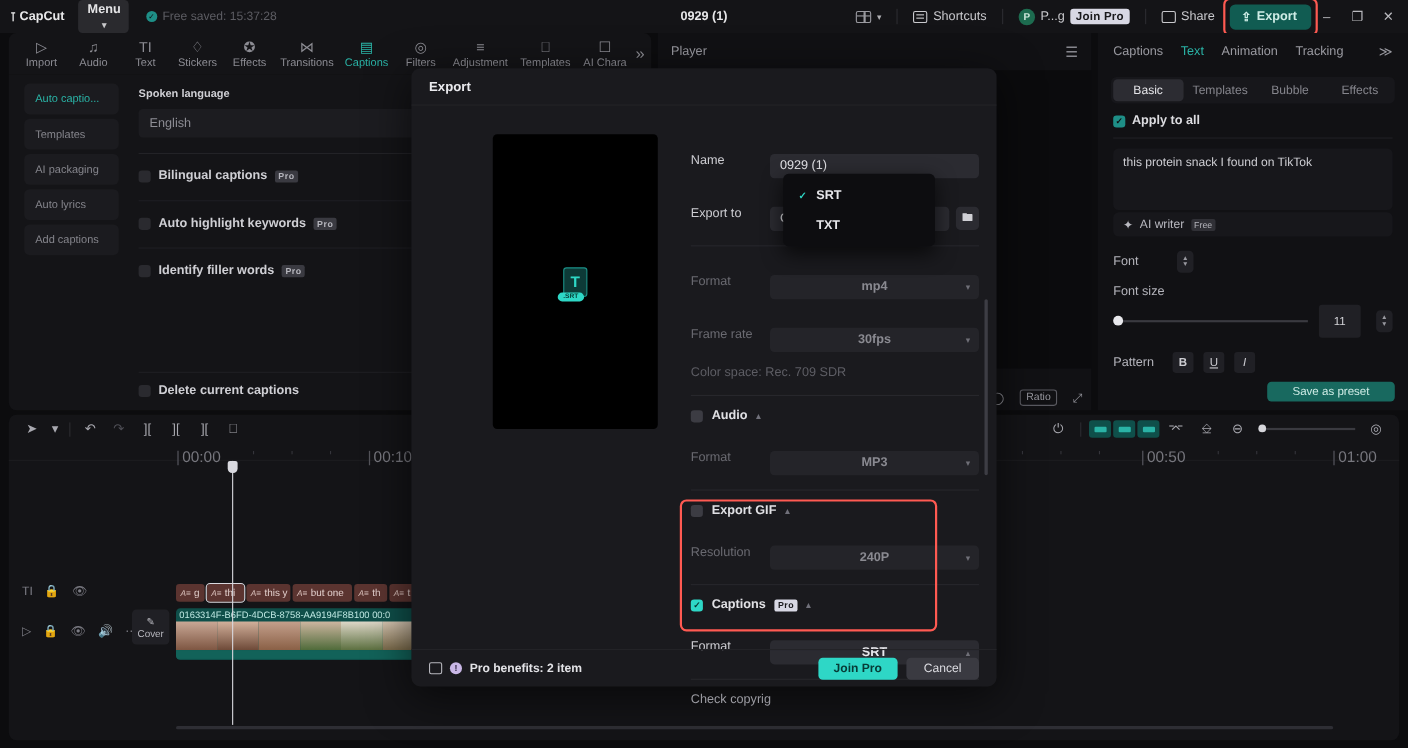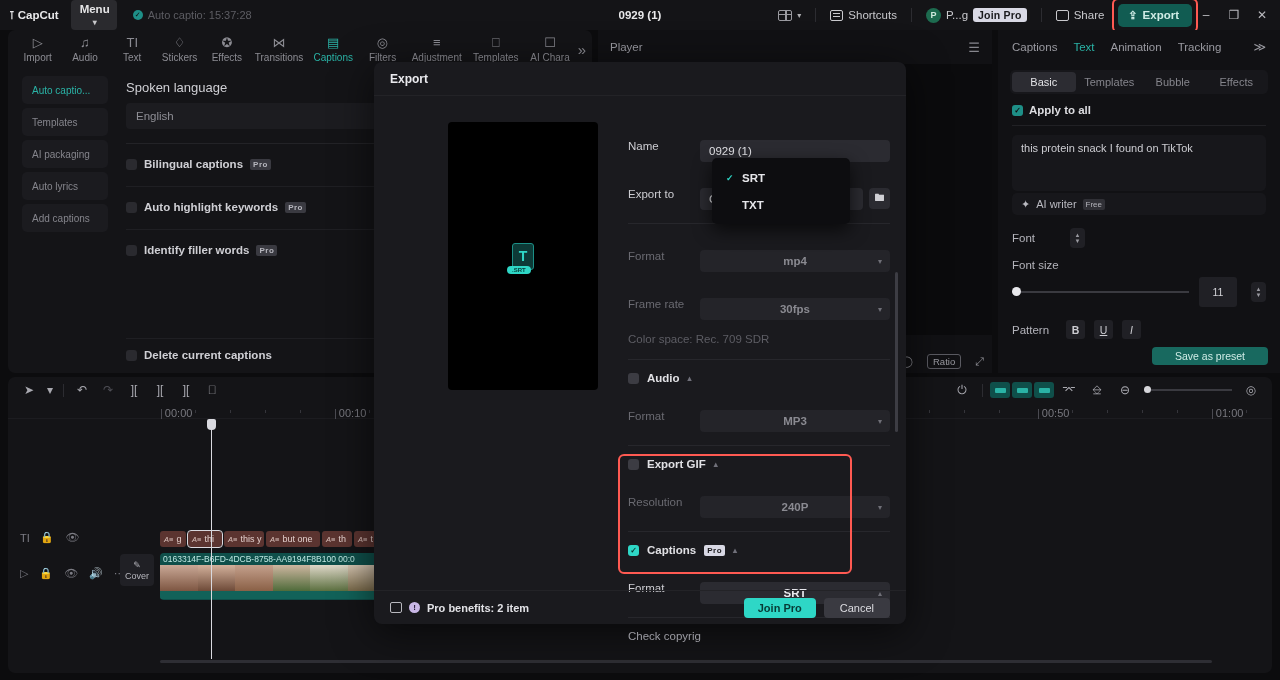--- a/index.html
+++ b/index.html
@@ -68,21 +68,21 @@
 
   
   .leftpanel {
     position: absolute; left: 8px; top: 68px; width: 584px; height: 305px;
     background: #141417; border-radius: 0 0 7px 7px; display: flex;
   }
   .lp-nav { width: 108px; padding: 8px 8px 0 14px; display: flex; flex-direction: column; gap: 4px; }
   .lp-nav-item { height: 28px; border-radius: 5px; display: flex; align-items: center; padding-left: 10px; font-size: 10px; color: #85858c; background: #1b1b1f; }
   .lp-nav-item.active { color: #2ab3a6; }
   .lp-body { flex: 1; padding: 12px 16px 0 10px; }
-  .lp-label { font-size: 13px; color: #cfcfd4; font-weight: 400; }
+  .lp-label { font-size: 10px; color: #cfcfd4; font-weight: 700; }
   .lp-select {
     margin-top: 8px; height: 26px; background: #1c1c20; border-radius: 4px;
     display: flex; align-items: center; padding: 0 10px; font-size: 11.5px; color: #8e8e95;
   }
   .lp-divider { height: 1px; background: #232327; margin: 14px 0 0 0; }
   .lp-check-row { display: flex; align-items: center; gap: 7px; margin-top: 14px; }
   .lp-checkbox { width: 11px; height: 11px; border-radius: 3px; background: #2a2a2f; }
   .lp-check-text { font-size: 11.5px; color: #cfcfd4; font-weight: 600; }
   .pro-badge { background: #3a3a41; color: #b6b6bd; font-size: 8px; font-weight: 700; border-radius: 2px; padding: 1px 3px; letter-spacing: .5px; }
   .lp-spacer-line { height: 1px; background: #1f1f23; margin-top: 16px; }
@@ -138,21 +138,21 @@
   .tl-toolbar { height: 26px; display: flex; align-items: center; padding: 0 8px; gap: 0px; }
   .tlb { width: 26px; height: 22px; display: flex; align-items: center; justify-content: center; color: #a9a9b0; font-size: 12px; }
   .tlb.dim { color: #4e4e55; }
   .tlb-sep { width: 1px; height: 13px; background: #2c2c31; margin: 0 5px; }
   .tl-right { margin-left: auto; display: flex; align-items: center; gap: 2px; }
   .teal-btn { width: 20px; height: 16px; background: #0f4f4a; border-radius: 3px; display: flex; align-items: center; justify-content: center; }
   .teal-btn .bar { width: 11px; height: 5px; background: #2ab3a6; border-radius: 1px; }
   .zoom-track { width: 88px; height: 2px; background: #3a3a40; position: relative; margin: 0 4px; }
   .zoom-knob { position: absolute; left: 0; top: -3.5px; width: 7px; height: 7px; border-radius: 50%; background: #d6d6db; }
   .tl-ruler { height: 16px; position: relative; border-bottom: 1px solid #1c1c20; }
-  .tick { position: absolute; top: 4px; font-size: 11px; color: #77777e; }
+  .tick { position: absolute; top: 4px; font-size: 14px; color: #77777e; }
   .tick:before { content: "|"; margin-right: 2px; color: #53535a; }
   .minor { position: absolute; top: 7px; width: 1px; height: 3px; background: #35353b; }
   .tl-body { position: relative; height: 248px; }
   .track-head { position: absolute; left: 0; width: 152px; display: flex; align-items: center; gap: 11px; padding-left: 12px; color: #7c7c84; font-size: 11px; }
   .cap-track { position: absolute; left: 152px; top: 112px; display: flex; gap: 2px; }
   .cap-clip {
     height: 16px; background: #5b3430; border-radius: 3px; display: flex; align-items: center;
     gap: 3px; padding: 0 4px; font-size: 9px; color: #e2cfcc; white-space: nowrap; overflow: hidden;
   }
   .cap-clip.sel { outline: 1.5px solid #d9d9df; }
@@ -215,21 +215,21 @@
     <div class="logo">
       <span class="logo-mark">⊺</span>
       <span>CapCut</span>
     </div>
     <div class="menu-btn">
       <span>Menu</span>
       <span class="caret-dn">▾</span>
     </div>
     <div class="autosave">
       <span class="autosave-dot">✓</span>
-      <span>Auto captio: 15:37:28</span>
+      <span>Free saved: 15:37:28</span>
     </div>
     <div class="doc-title">0929 (1)</div>
     <div class="tb-right">
       <div class="tb-item">
         <span class="layout-icon"></span>
         <span class="caret-dn">▾</span>
       </div>
       <div class="tb-sep"></div>
       <div class="tb-item">
         <span class="sc-icon"></span>

